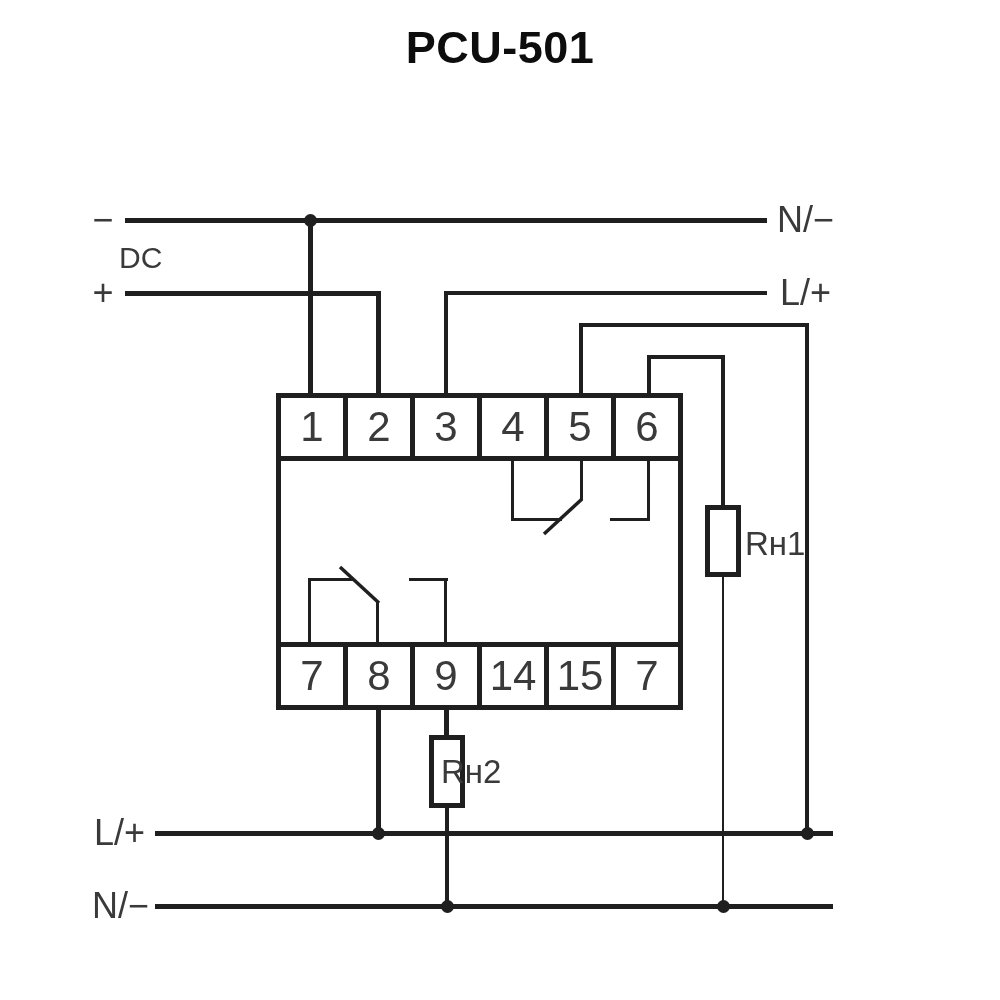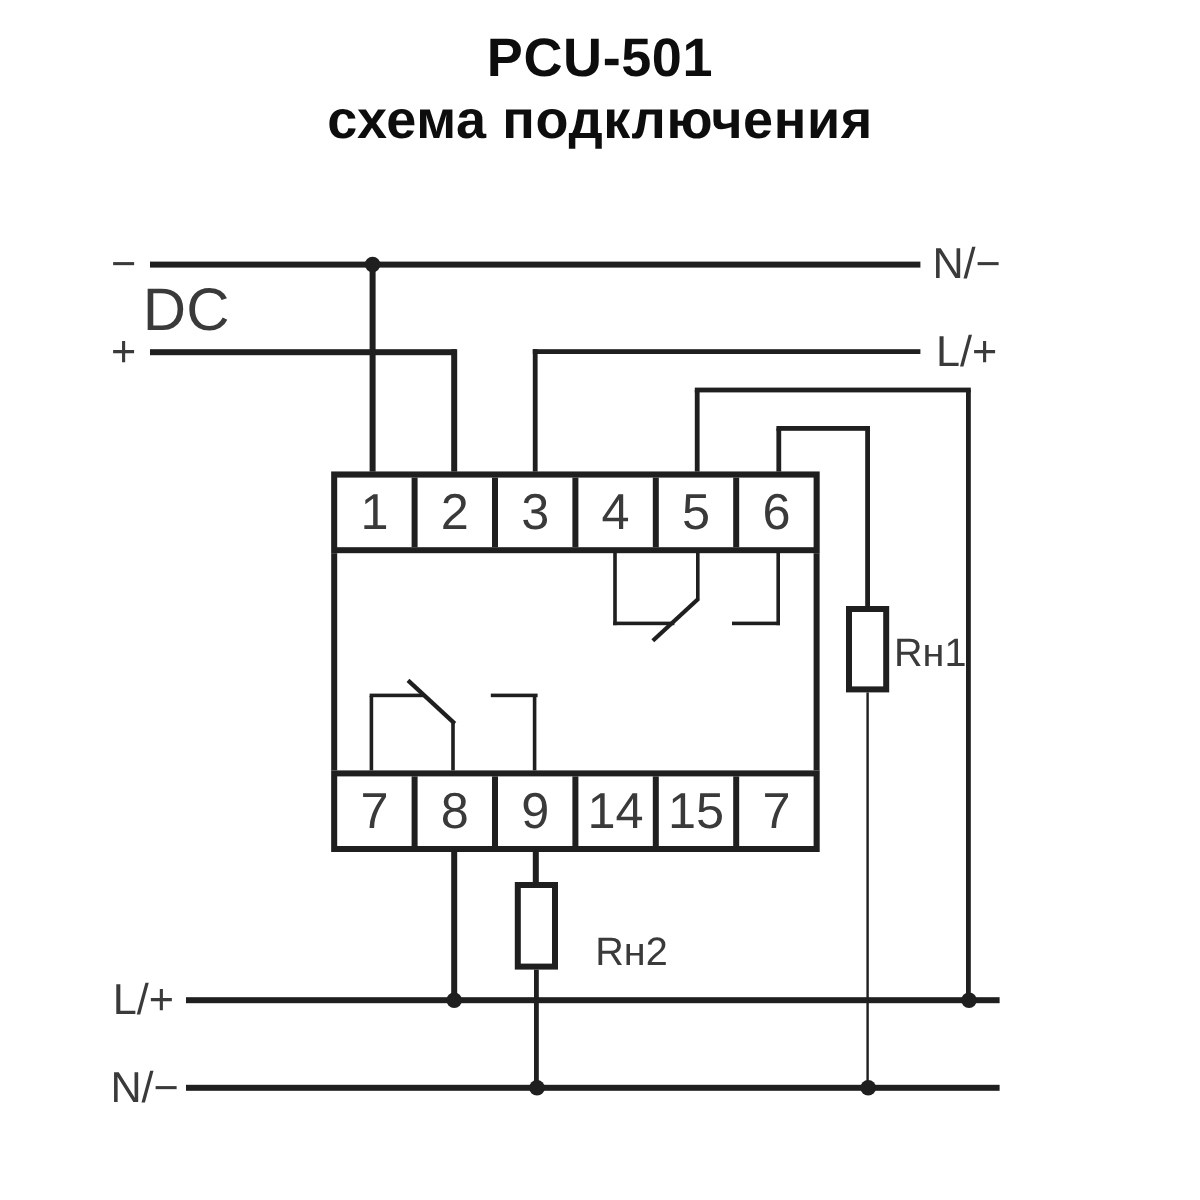--- a/index.html
+++ b/index.html
@@ -15,21 +15,21 @@
   }
   .title{
     position:absolute;left:0;top:22px;width:1000px;
     text-align:center;color:var(--title,#0d0d0d);
     font-weight:bold;font-size:45px;line-height:52px;letter-spacing:.5px;
   }
   .lbl{
     position:absolute;color:var(--label,#3a3a3a);
     font-size:36px;line-height:36px;font-weight:400;white-space:nowrap;
   }
-  .lbl.big{font-size:50px;line-height:38px;}
+  .lbl.big{font-size:30px;line-height:38px;}
   .lbl.small{font-size:33px;line-height:33px;text-align:right;}
   .wire{position:absolute;background:var(--line,#1f1f1f);}
   .dot{
     position:absolute;width:13px;height:13px;border-radius:50%;
     background:var(--line,#1f1f1f);
   }
   .device-box{
     position:absolute;left:276px;top:393px;width:407px;height:317px;
     border:5px solid var(--line,#1f1f1f);box-sizing:border-box;
     background:var(--background,#fff);
@@ -50,21 +50,20 @@
   }
   svg.overlay{position:absolute;left:0;top:0;}
 </style>
 </head>
 <body>
 
 <div class="canvas">
 
   <div class="title">
     <div>PCU-501</div>
-    <div>схема подключения</div>
   </div>
 
   <div class="device-box"></div>
 
   <div class="tstrip" style="top:393px;">
     <div class="cell">1</div>
     <div class="cell">2</div>
     <div class="cell">3</div>
     <div class="cell">4</div>
     <div class="cell">5</div>
@@ -131,18 +130,18 @@
   <div class="dot" style="left:801px;top:827px;"></div>
 
   <div class="lbl" style="left:86px;top:202px;width:34px;text-align:center;">−</div>
   <div class="lbl big" style="left:119px;top:239px;">DC</div>
   <div class="lbl" style="left:86px;top:275px;width:34px;text-align:center;">+</div>
 
   <div class="lbl" style="left:777px;top:202px;">N/−</div>
   <div class="lbl" style="left:780px;top:275px;">L/+</div>
 
   <div class="lbl small" style="left:745px;top:527px;">Rн1</div>
-  <div class="lbl small" style="left:496px;top:755px;margin-top:21px;">Rн2</div>
+  <div class="lbl small" style="left:441px;top:755px;">Rн2</div>
 
   <div class="lbl" style="left:94px;top:815px;">L/+</div>
   <div class="lbl" style="left:92px;top:888px;">N/−</div>
 
 </div>
 
 </body></html>

